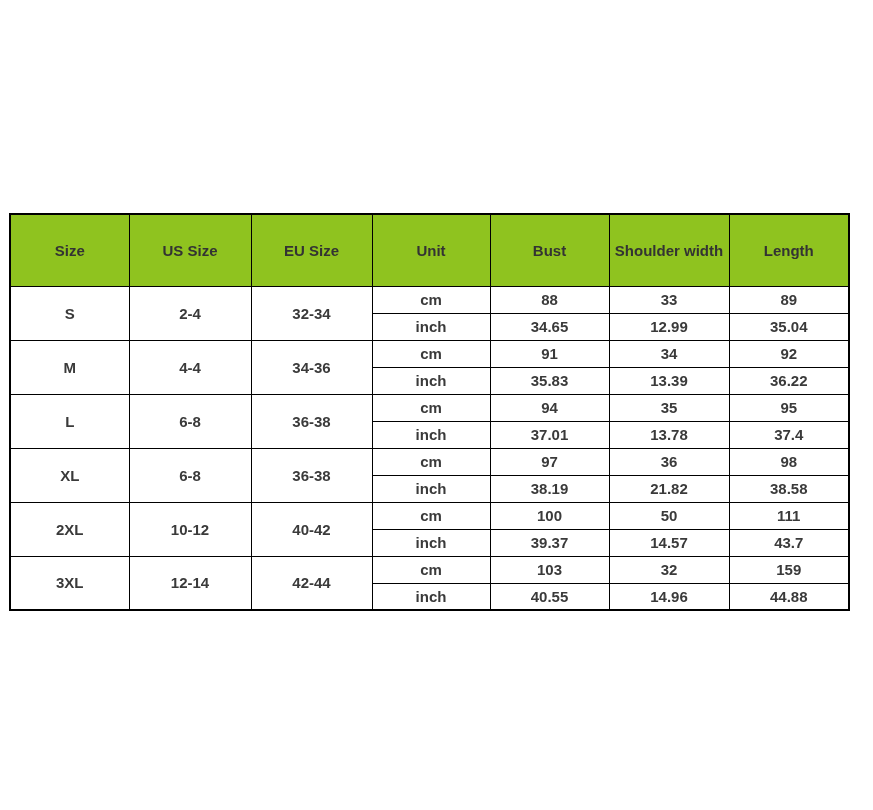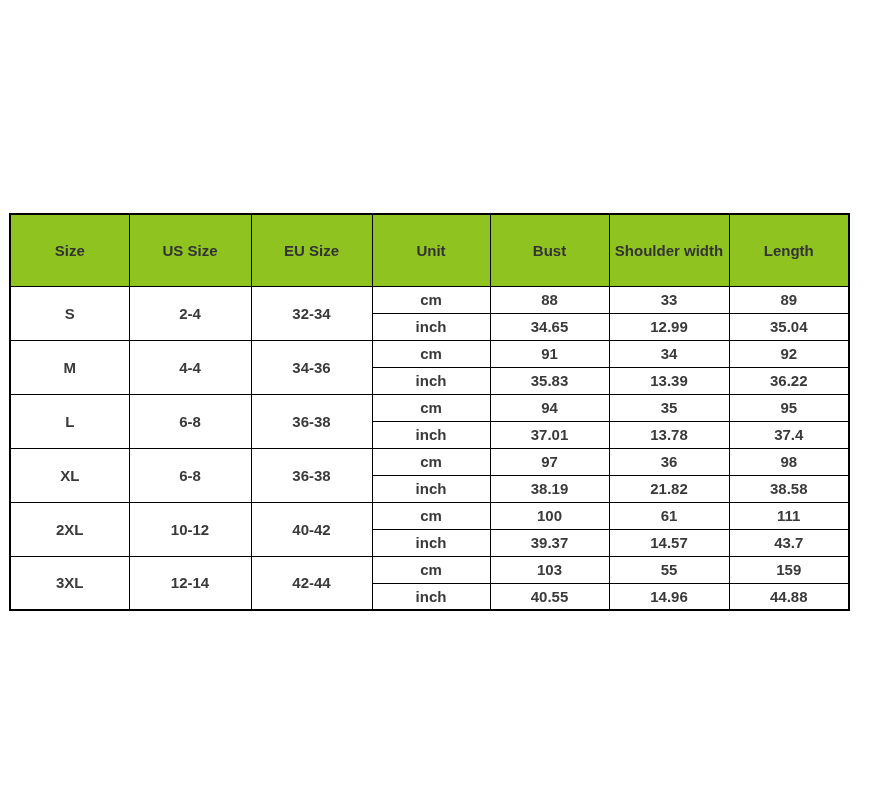--- a/index.html
+++ b/index.html
@@ -140,37 +140,37 @@
         <td>21.82</td>
         <td>38.58</td>
       </tr>
 
       <tr>
         <td rowspan="2">2XL</td>
         <td rowspan="2">10-12</td>
         <td rowspan="2">40-42</td>
         <td>cm</td>
         <td>100</td>
-        <td>61</td>
+        <td>50</td>
         <td>111</td>
       </tr>
       <tr>
         <td>inch</td>
         <td>39.37</td>
         <td>14.57</td>
         <td>43.7</td>
       </tr>
 
       <tr>
         <td rowspan="2">3XL</td>
         <td rowspan="2">12-14</td>
         <td rowspan="2">42-44</td>
         <td>cm</td>
         <td>103</td>
-        <td>55</td>
+        <td>32</td>
         <td>159</td>
       </tr>
       <tr>
         <td>inch</td>
         <td>40.55</td>
         <td>14.96</td>
         <td>44.88</td>
       </tr>
     </tbody>
   </table>

